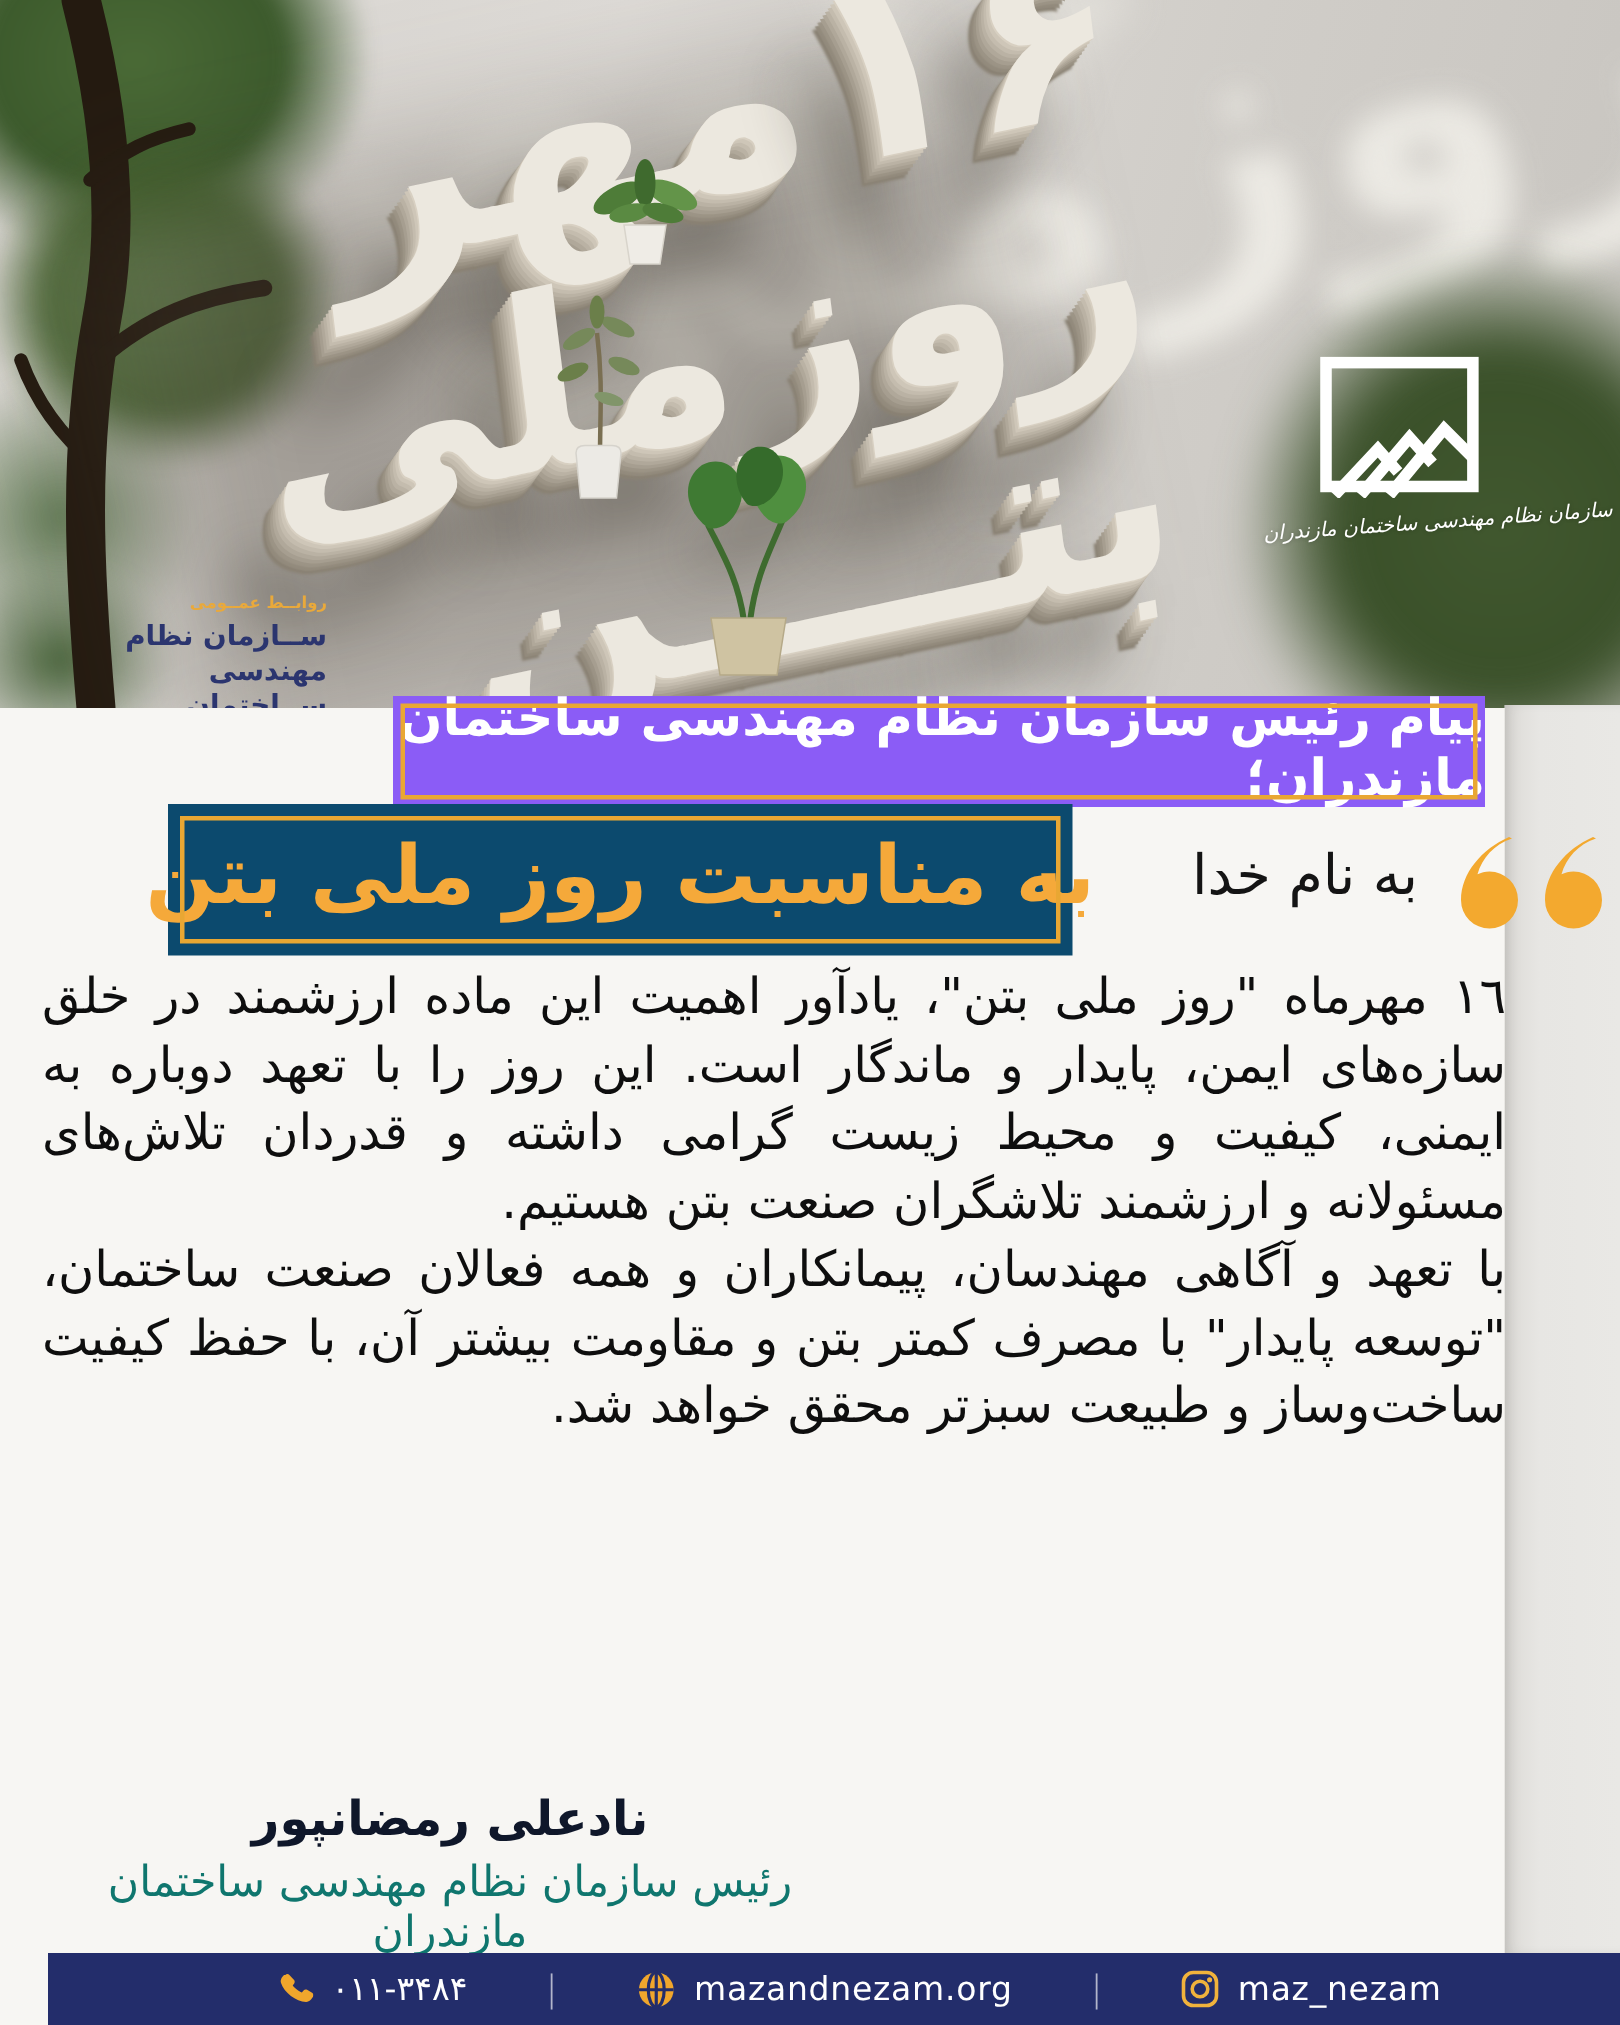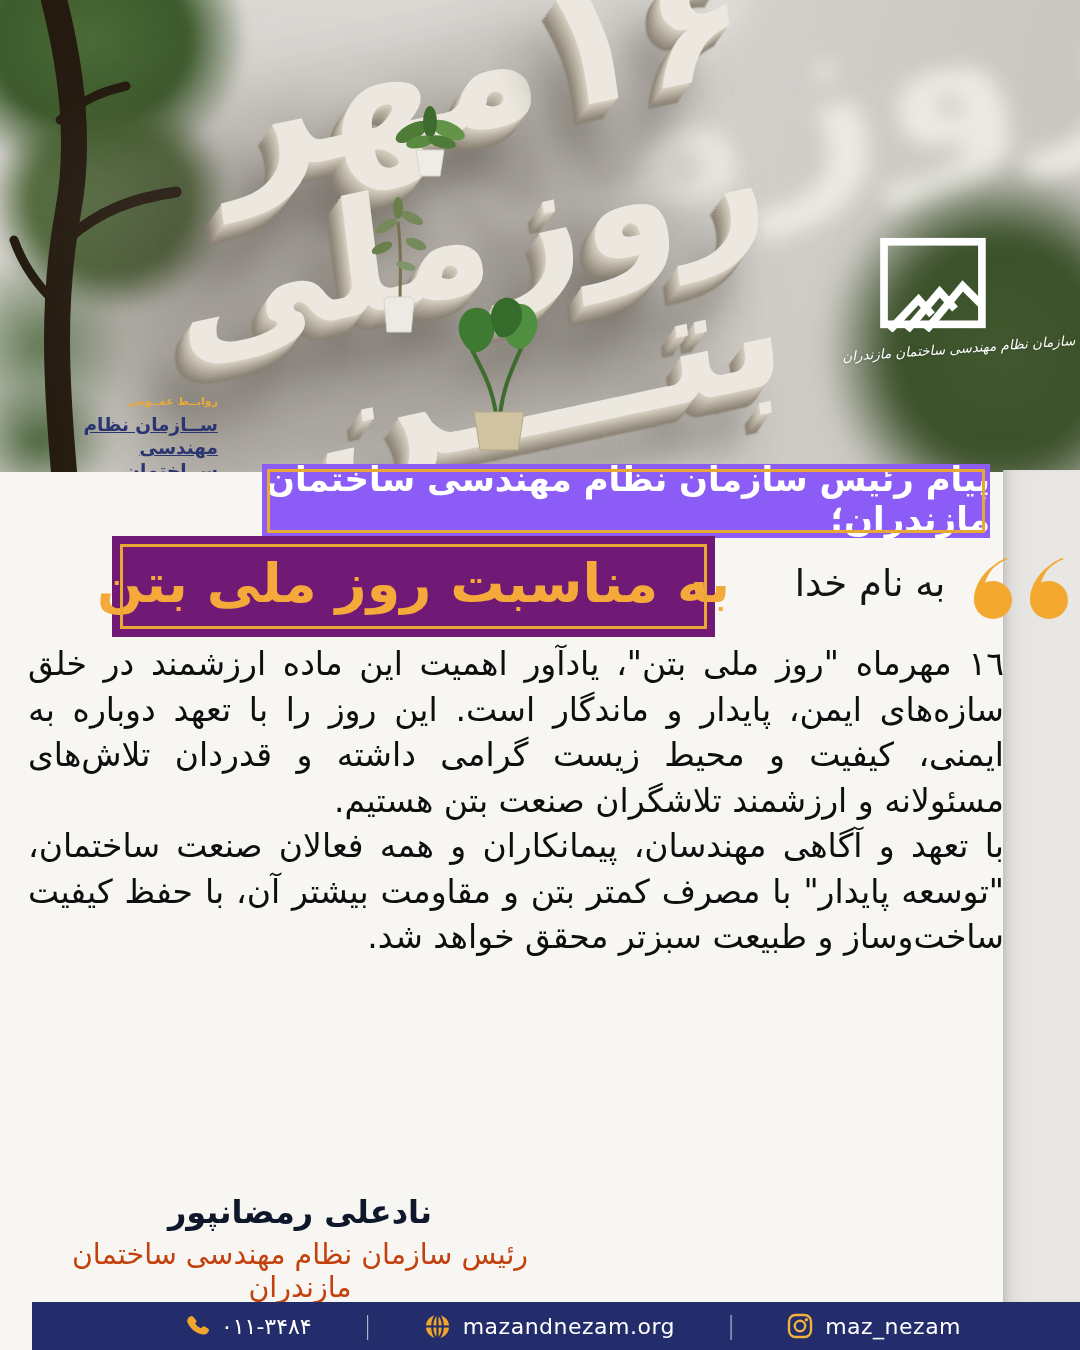--- a/index.html
+++ b/index.html
@@ -62,21 +62,21 @@
   .slab-2 { font-size:158px; padding-left:64px; }
   .slab-3 { font-size:158px; padding-left:132px; }
 
   .plant { position:absolute; z-index:5; }
 
   .pr-block {
     position:absolute; left:28px; top:390px; width:190px; z-index:6;
     direction:rtl; text-align:right; font-weight:bold; line-height:23px;
   }
   .pr-line-1 { color:#e9a93b; font-size:11px; letter-spacing:1px; }
-  .pr-line-2, .pr-line-3 { color:#2b356f; font-size:18.5px;text-decoration:underline; }
+  .pr-line-2, .pr-line-3 { color:#2b356f; font-size:18.5px; }
 
   .logo-block { position:absolute; right:58px; top:236px; width:180px; text-align:center; z-index:6; }
   .logo-caption {
     margin-top:6px; color:#ffffff; font-size:13.5px; font-style:italic;
     transform:rotate(-4deg); white-space:nowrap; text-shadow:0 0 3px rgba(0,0,0,.25);
   }
 
   
   .edge-strip {
     position:absolute; right:0; top:470px; width:77px; height:832px;
@@ -87,42 +87,42 @@
   .banner {
     position:absolute; left:262px; top:464px; width:728px; height:74px;
     background:#8b5cf6; z-index:2;
     display:flex; align-items:center; justify-content:center;
   }
   .gold-inset { position:absolute; inset:5px; border:3px solid #e9a733; pointer-events:none; }
   .banner-text { direction:rtl; color:#ffffff; font-weight:bold; font-size:34px; padding-bottom:4px; }
 
   .title-box {
     position:absolute; left:112px; top:536px; width:603px; height:101px;
-    background:#701a75; z-index:3;
+    background:#0c4a6e; z-index:3;
     display:flex; align-items:center; justify-content:center;
   }
   .title-box .gold-inset { inset:8px; }
   .title-text { direction:rtl; color:#f5a93a; font-weight:bold; font-size:54px; padding-bottom:6px; white-space:nowrap; }
 
   .basmala {
     position:absolute; left:740px; top:562px; width:260px; text-align:center;
     direction:rtl; color:#141414; font-size:37px; z-index:2;
   }
   .quote-mark { position:absolute; left:966px; top:556px; z-index:2; }
 
   .body-text {
     position:absolute; left:28px; top:641px; width:976px; z-index:2;
     direction:rtl; text-align:justify; color:#0e0e0e;
     font-size:33px; line-height:45.5px;
   }
   .body-text p { margin:0; }
 
   .signature { position:absolute; left:55px; top:1193px; width:490px; text-align:center; direction:rtl; z-index:2; }
   .sig-name { font-weight:bold; font-size:32px; color:#0f172a; margin-bottom:7px; }
-  .sig-role { font-size:28.5px; color:#c2410c; }
+  .sig-role { font-size:28.5px; color:#0f766e; }
 
   
   .footer {
     position:absolute; left:0; top:1302px; width:1080px; height:48px;
     background:#232d6b; z-index:7;
     display:flex; align-items:center; justify-content:center; gap:52px;
     color:#ffffff;
     margin-left:32px;
   }
   .footer-item { display:flex; align-items:center; gap:12px; direction:ltr; }

